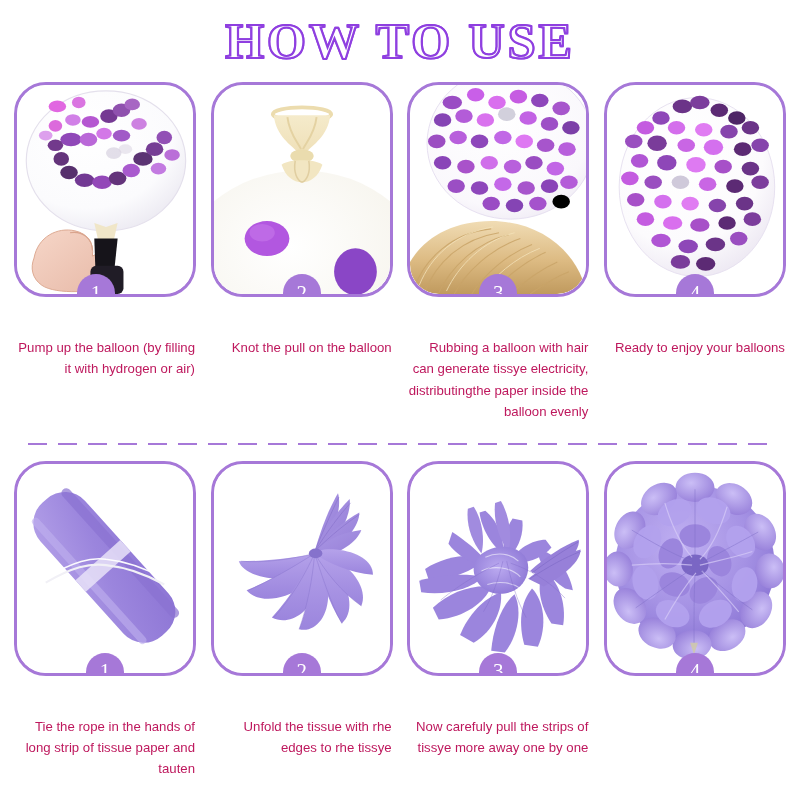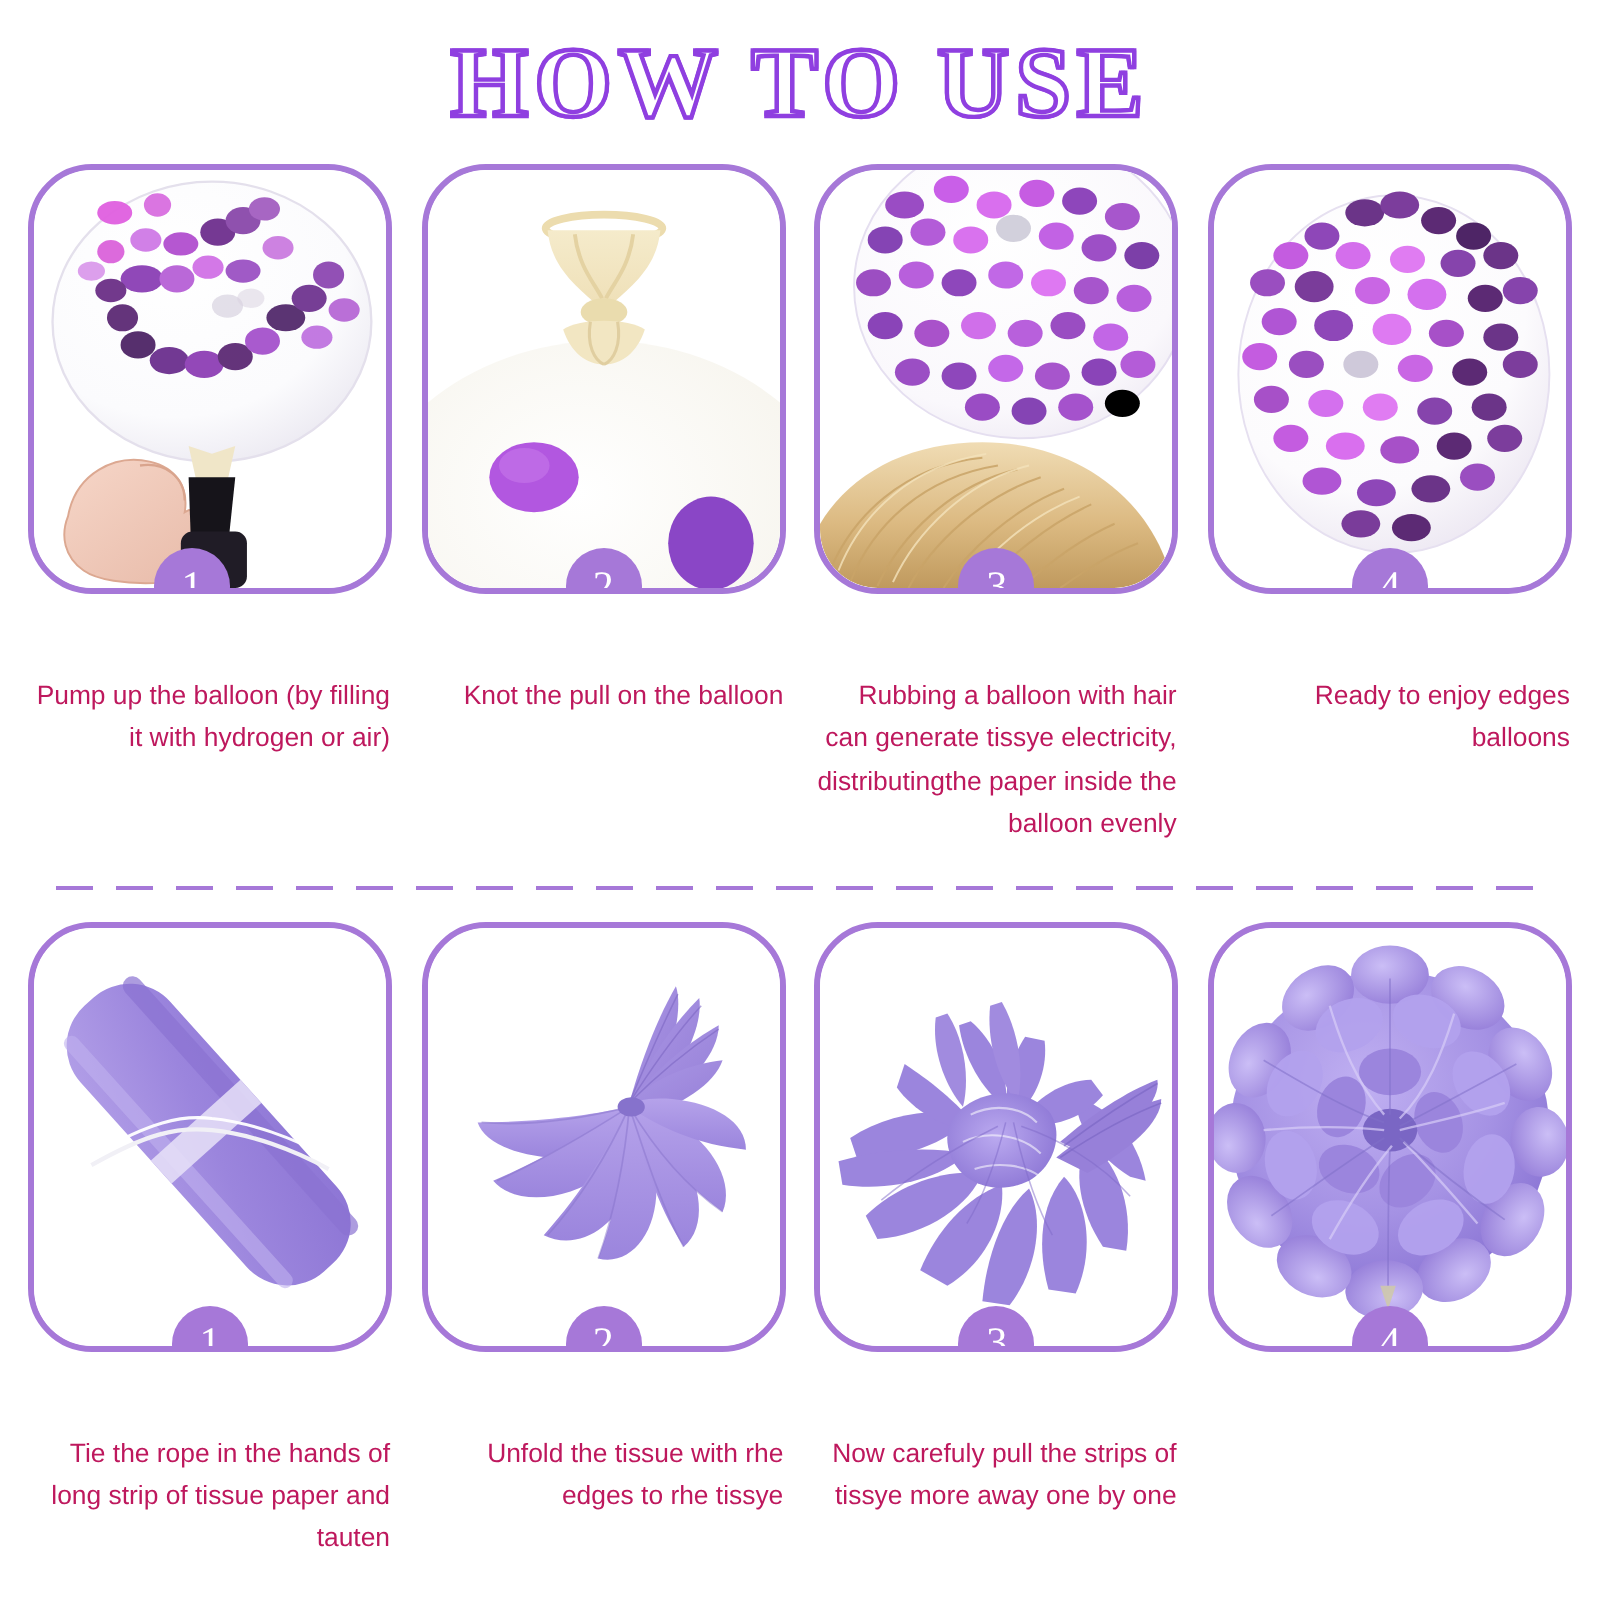--- a/index.html
+++ b/index.html
@@ -365,21 +365,21 @@
                   <ellipse cx="112" cy="164" rx="10" ry="7" fill="#6b3488"></ellipse>
                   <ellipse cx="136" cy="158" rx="9" ry="7" fill="#9a4ec0"></ellipse>
                   <ellipse cx="76" cy="182" rx="10" ry="7" fill="#7a3c9a"></ellipse>
                   <ellipse cx="102" cy="184" rx="10" ry="7" fill="#5c2a74"></ellipse>
                 </g>
               </g>
             </svg>
           </div>
           <div class="badge">4</div>
         </div>
-        <div class="caption">Ready to enjoy edges balloons</div>
+        <div class="caption">Ready to enjoy your balloons</div>
       </div>
 
     </div>
   </div>
 
   <div class="divider"></div>
 
   <div class="row">
     <div class="cards">
 

